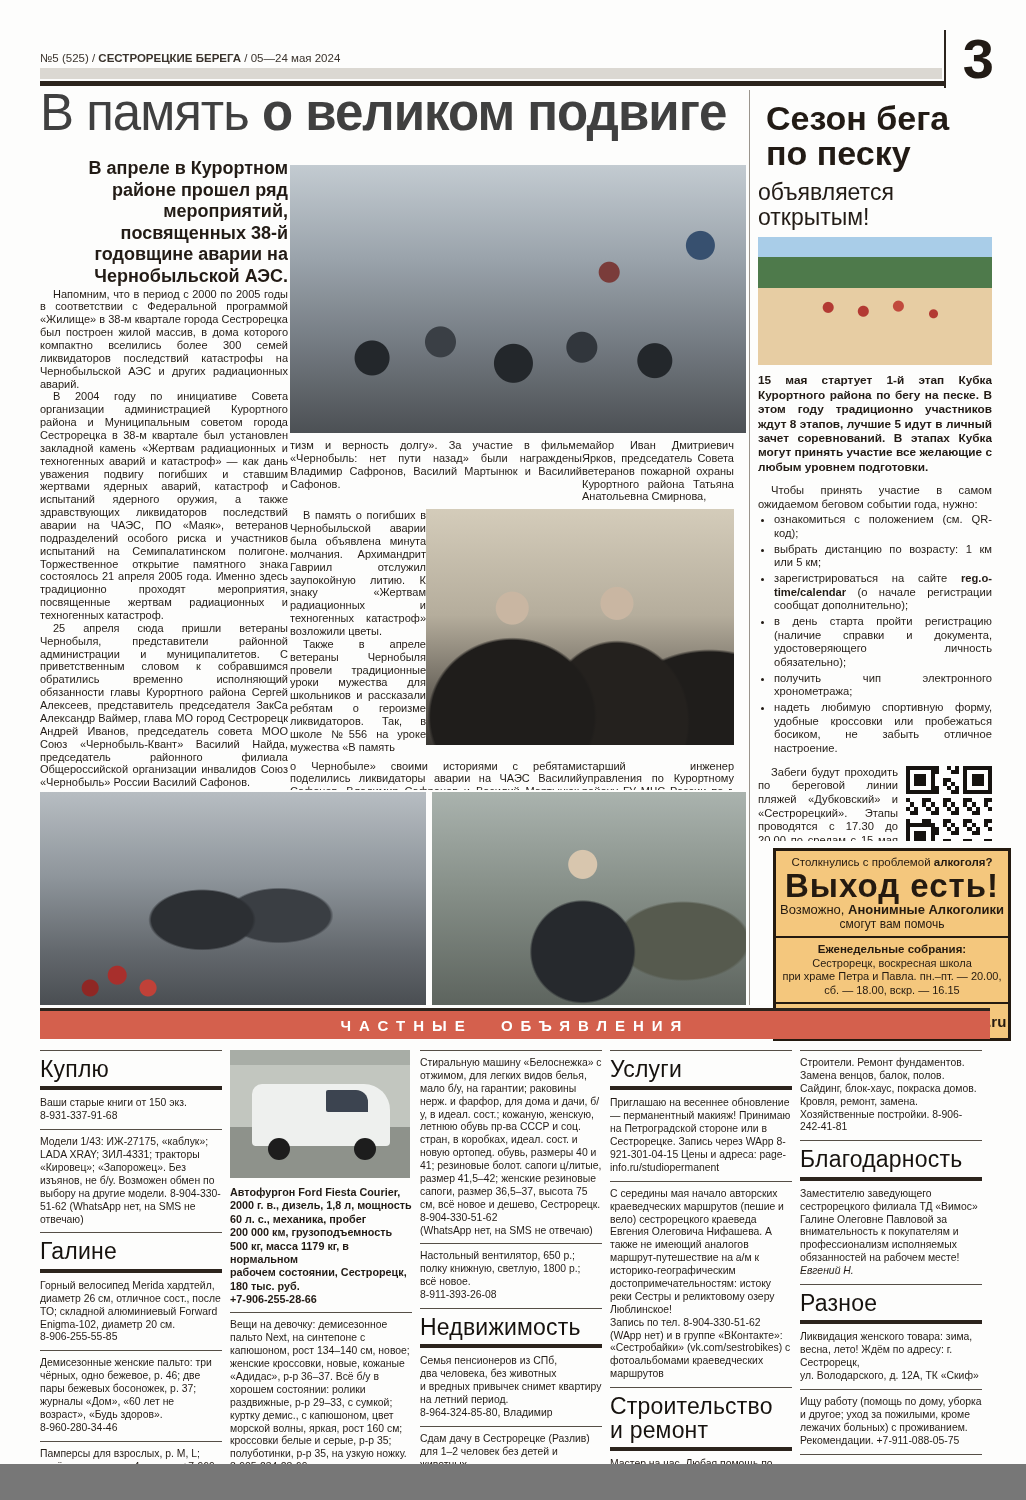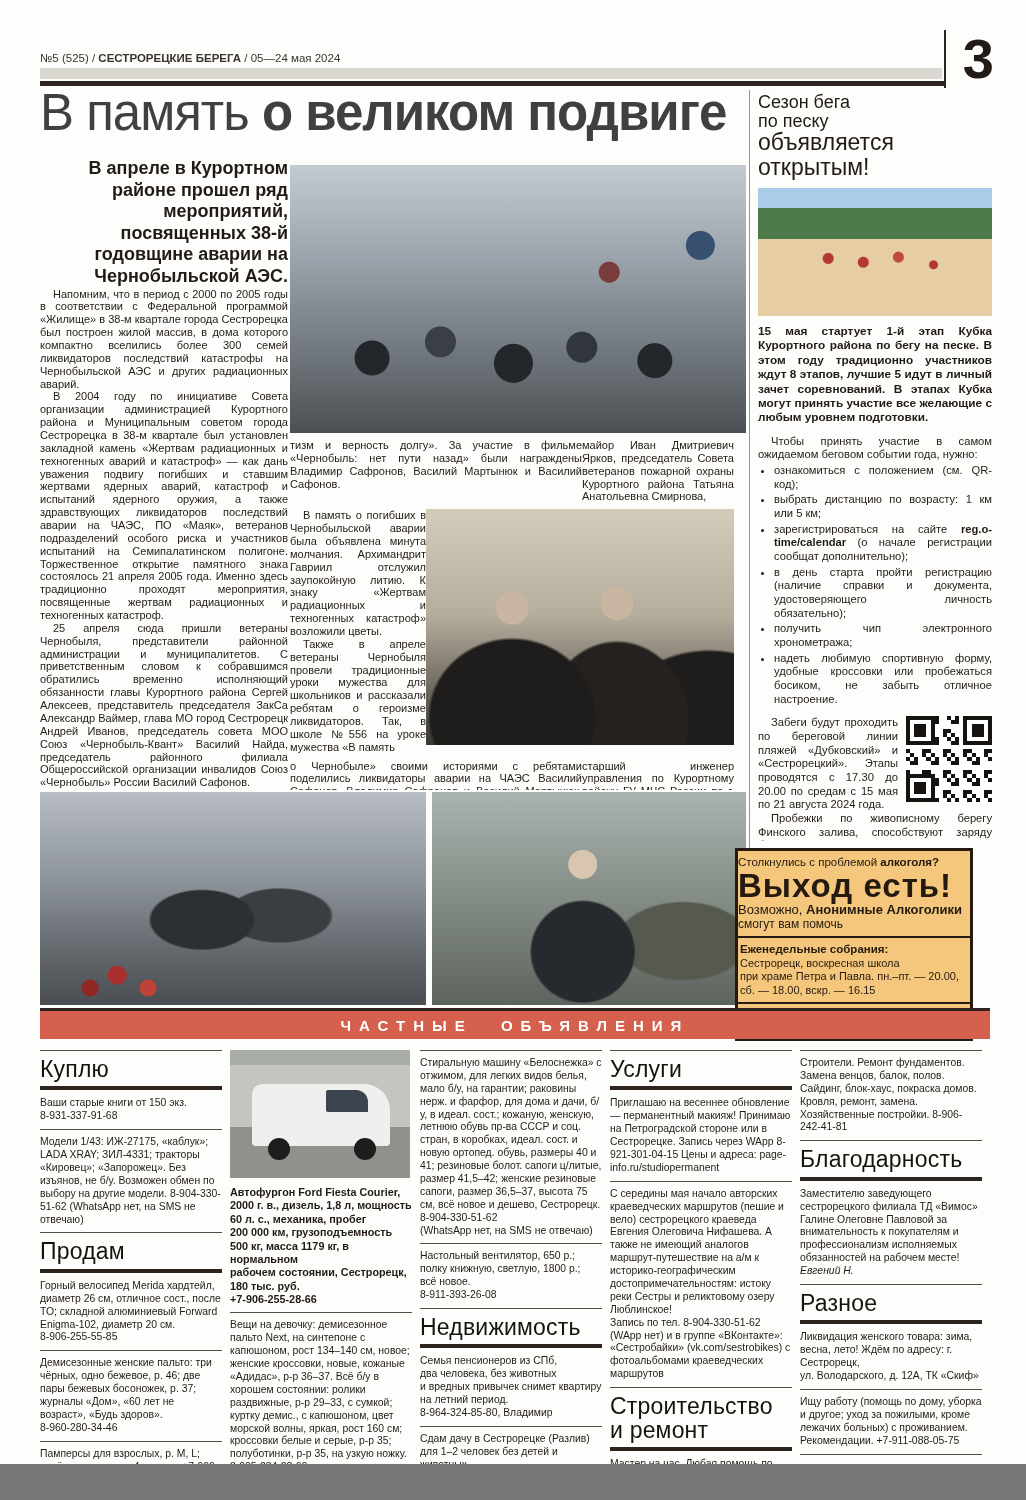--- a/index.html
+++ b/index.html
@@ -65,35 +65,35 @@
        radial-gradient(circle at 75% 60%,#b33a33 0 4px,transparent 5px),
        linear-gradient(180deg,#a9cde8 0 16%,#4e7a4b 16% 40%,#e7cda3 40% 100%);}
   .ph-van{width:180px;height:128px;background:linear-gradient(180deg,#a8ada6 0 12%,#c2c6bf 12% 60%,#8e928b 60% 100%);}
   .van-body{position:absolute;left:22px;top:34px;width:138px;height:62px;background:#eef0ee;border-radius:10px 26px 4px 4px;}
   .van-win{position:absolute;left:96px;top:40px;width:42px;height:22px;background:#3c4450;border-radius:2px 12px 0 2px;}
   .van-wheel{position:absolute;width:22px;height:22px;background:#1d1d1d;border-radius:50%;top:88px;}
   .w1{left:38px;} .w2{left:124px;}
   
   .v-divider{position:absolute;left:749px;top:90px;width:1px;height:915px;background:#9a948c;}
   .rail{position:absolute;left:758px;top:93px;width:234px;height:748px;overflow:hidden;}
-  .rail-title-b{font-size:18px;font-weight:400;line-height:1.04;margin:0;white-space:pre-line;}
+  .rail-title-b{font-size:34px;font-weight:700;line-height:1.04;margin:8px;white-space:pre-line;}
   .rail-title-l{font-size:23px;font-weight:400;line-height:1.08;margin:0 0 8px 0;white-space:pre-line;}
   .rail-lead{font-size:11.8px;font-weight:700;line-height:1.22;text-align:justify;margin:8px 0 10px 0;}
   .rail-body{font-size:11.2px;line-height:1.22;text-align:justify;}
   .rail-body p{margin:0;text-indent:13px;}
   .rail ul{margin:2px 0 10px 2px;padding:0 0 0 14px;}
   .rail li{margin:0 0 2px 0;}
   .schedule-row{display:flex;gap:8px;align-items:flex-start;margin-top:4px;}
   .schedule-row .tx{flex:1;}
   .qr{display:grid;grid-template-columns:repeat(21,1fr);grid-template-rows:repeat(21,1fr);
       width:86px;height:86px;background:#fff;flex:0 0 86px;}
   .qrc{background:#fff;} .qrc.d{background:#161310;}
   
-  .alc{position:absolute;left:735px;top:848px;width:238px;background:#f4c77d;border:3px solid #241a10;
-       box-sizing:border-box;text-align:left;color:#241a10;}
+  .alc{position:absolute;left:773px;top:848px;width:238px;background:#f4c77d;border:3px solid #241a10;
+       box-sizing:border-box;text-align:center;color:#241a10;}
   .alc .l1{font-size:11.5px;margin-top:5px;}
   .alc .big{font-size:33px;font-weight:800;letter-spacing:1px;line-height:1.0;margin:1px 0;}
   .alc .l2{font-size:13px;line-height:1.1;}
   .alc .l3{font-size:12px;margin-bottom:5px;}
   .alc .meet{border-top:2px solid #241a10;border-bottom:2px solid #241a10;padding:4px 2px;font-size:11px;line-height:1.25;}
   .alc .meet .mt{font-weight:700;font-size:11.5px;}
   .alc .phone-row{padding:5px 0 6px 0;font-weight:800;font-size:17px;}
   .alc .phone-row .ph-ic{font-size:18px;}
   .alc .phone-row .num{font-size:20px;letter-spacing:0.5px;}
   .alc .phone-row .site{font-size:15px;}
@@ -660,21 +660,21 @@
     <span>ЧАСТНЫЕ ОБЪЯВЛЕНИЯ</span>
   </div>
 
   <div class="ccol c1">
     <div class="top-rule"></div>
     <div class="sec">Куплю</div>
     <div class="sec-rule"></div>
     <div class="ad">Ваши старые книги от 150 экз.
 8-931-337-91-68</div>
     <div class="ad">Модели 1/43: ИЖ-27175, «каблук»; LADA XRAY; ЗИЛ-4331; тракторы «Кировец»; «Запорожец». Без изъянов, не б/у. Возможен обмен по выбору на другие модели. 8-904-330-51-62 (WhatsApp нет, на SMS не отвечаю)</div>
-    <div class="sec">Продам</div>
+    <div class="sec">Галине</div>
     <div class="sec-rule"></div>
     <div class="ad">Горный велосипед Merida хардтейл, диаметр 26 см, отличное сост., после ТО; складной алюминиевый Forward Enigma-102, диаметр 20 см.
 8-906-255-55-85</div>
     <div class="ad">Демисезонные женские пальто: три чёрных, одно бежевое, р. 46; две пары бежевых босоножек, р. 37; журналы «Дом», «60 лет не возраст», «Будь здоров».
 8-960-280-34-46</div>
     <div class="ad">Памперсы для взрослых, р. M, L; пелёнки; трость на 4 опорах. +7-969-708-95-17</div>
 
   </div>
 
   <div class="ccol c2">

